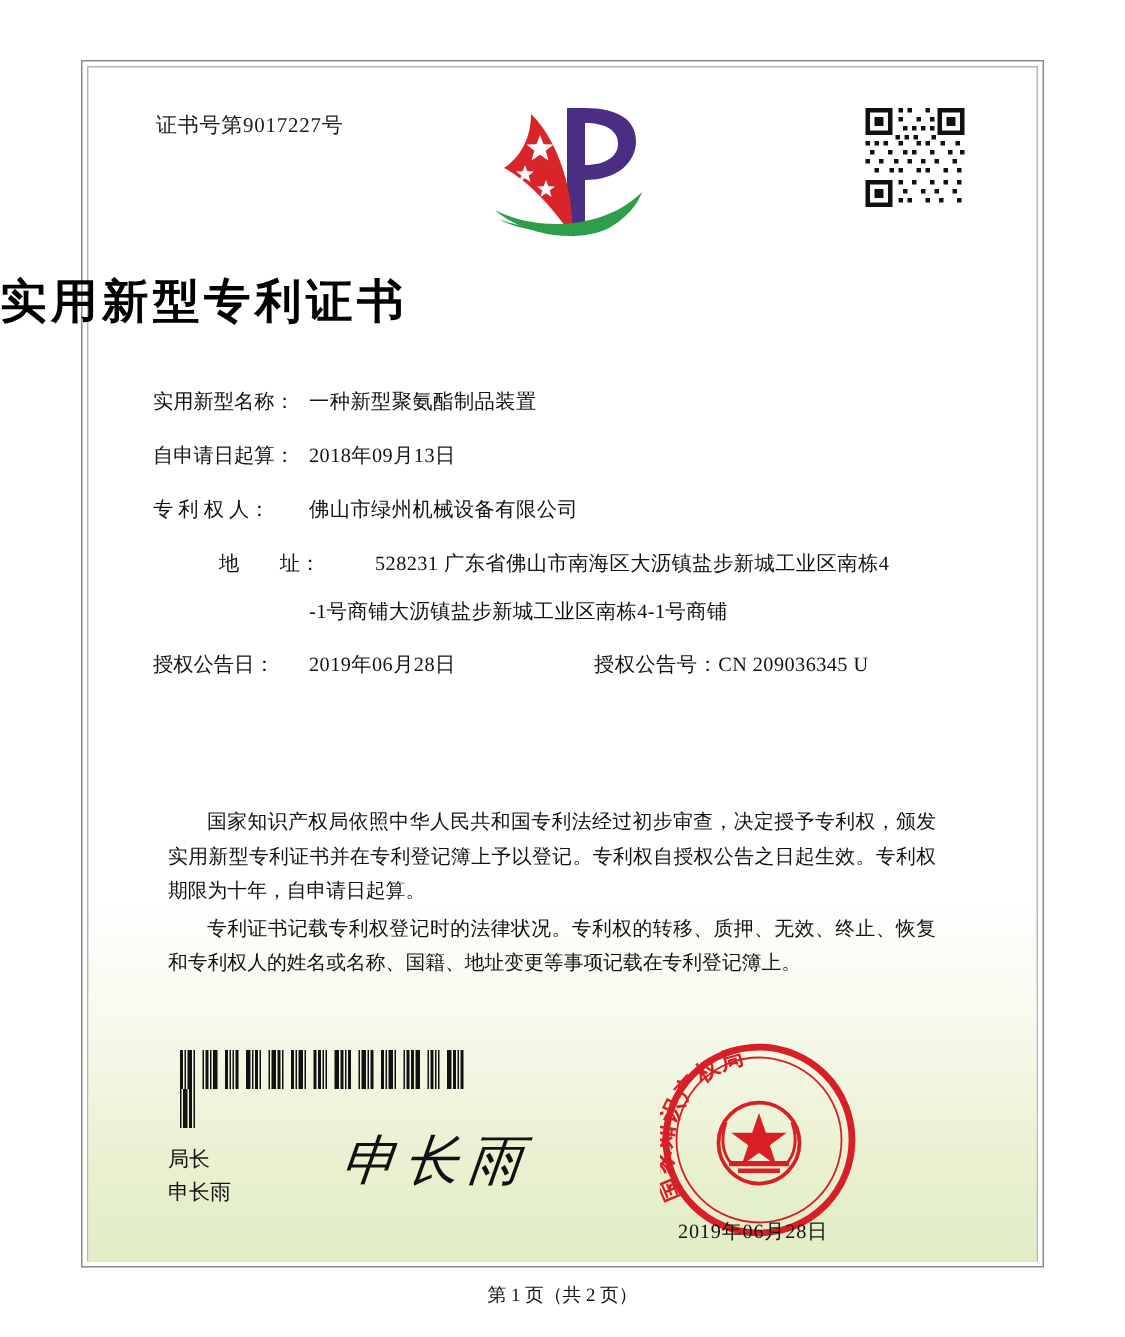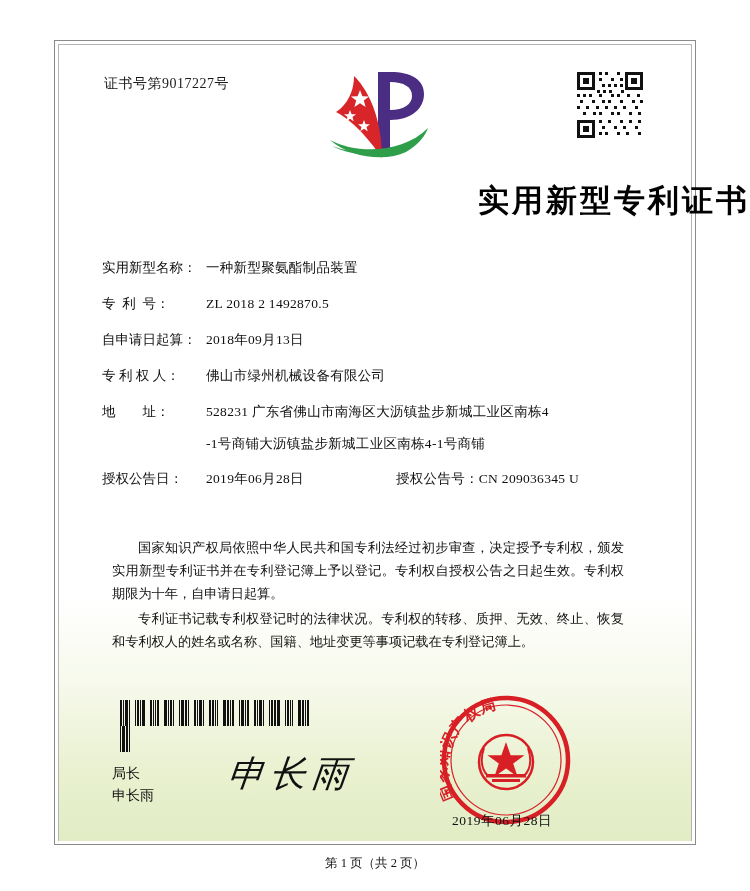--- a/index.html
+++ b/index.html
@@ -67,27 +67,26 @@
     left: 575px;
     top: 70px;
     width: 70px;
     height: 70px;
   }
   .title {
     position: absolute;
     left: 0;
     right: 0;
     top: 180px;
-    text-align: right;
+    text-align: left;
     font-size: 31px;
     font-weight: bold;
     letter-spacing: 3px;
     color: #000;
     font-family: "Liberation Serif", "DejaVu Serif", serif;
-    padding-left: 47px;
   }
   .fields {
     position: absolute;
     left: 102px;
     top: 258px;
     width: 520px;
     font-size: 13.5px;
     color: #111;
   }
   .row {
@@ -99,20 +98,21 @@
     width: 104px;
     flex: none;
     white-space: pre;
   }
   .row .val {
     flex: 1;
     letter-spacing: 0.3px;
   }
   .row.addr {
     margin-bottom: 13px;
+    margin-left: 44px;
   }
   .addr-line2 {
     margin-left: 104px;
     font-size: 13.5px;
     margin-bottom: 16px;
     letter-spacing: 0.3px;
   }
   .row.grant .val {
     display: flex;
   }
@@ -307,24 +307,20 @@
   </div>
 
   <div class="title">实用新型专利证书</div>
 
   <div class="fields">
     <div class="row">
       <div class="lbl">实用新型名称：</div>
       <div class="val">一种新型聚氨酯制品装置</div>
     </div>
     <div class="row">
-      <div class="lbl">专  利  号：</div>
-      <div class="val">ZL 2018 2 1492870.5</div>
-    </div>
-    <div class="row">
       <div class="lbl">自申请日起算：</div>
       <div class="val">2018年09月13日</div>
     </div>
     <div class="row">
       <div class="lbl">专 利 权 人：</div>
       <div class="val">佛山市绿州机械设备有限公司</div>
     </div>
     <div class="row addr">
       <div class="lbl">地        址：</div>
       <div class="val">528231 广东省佛山市南海区大沥镇盐步新城工业区南栋4</div>

